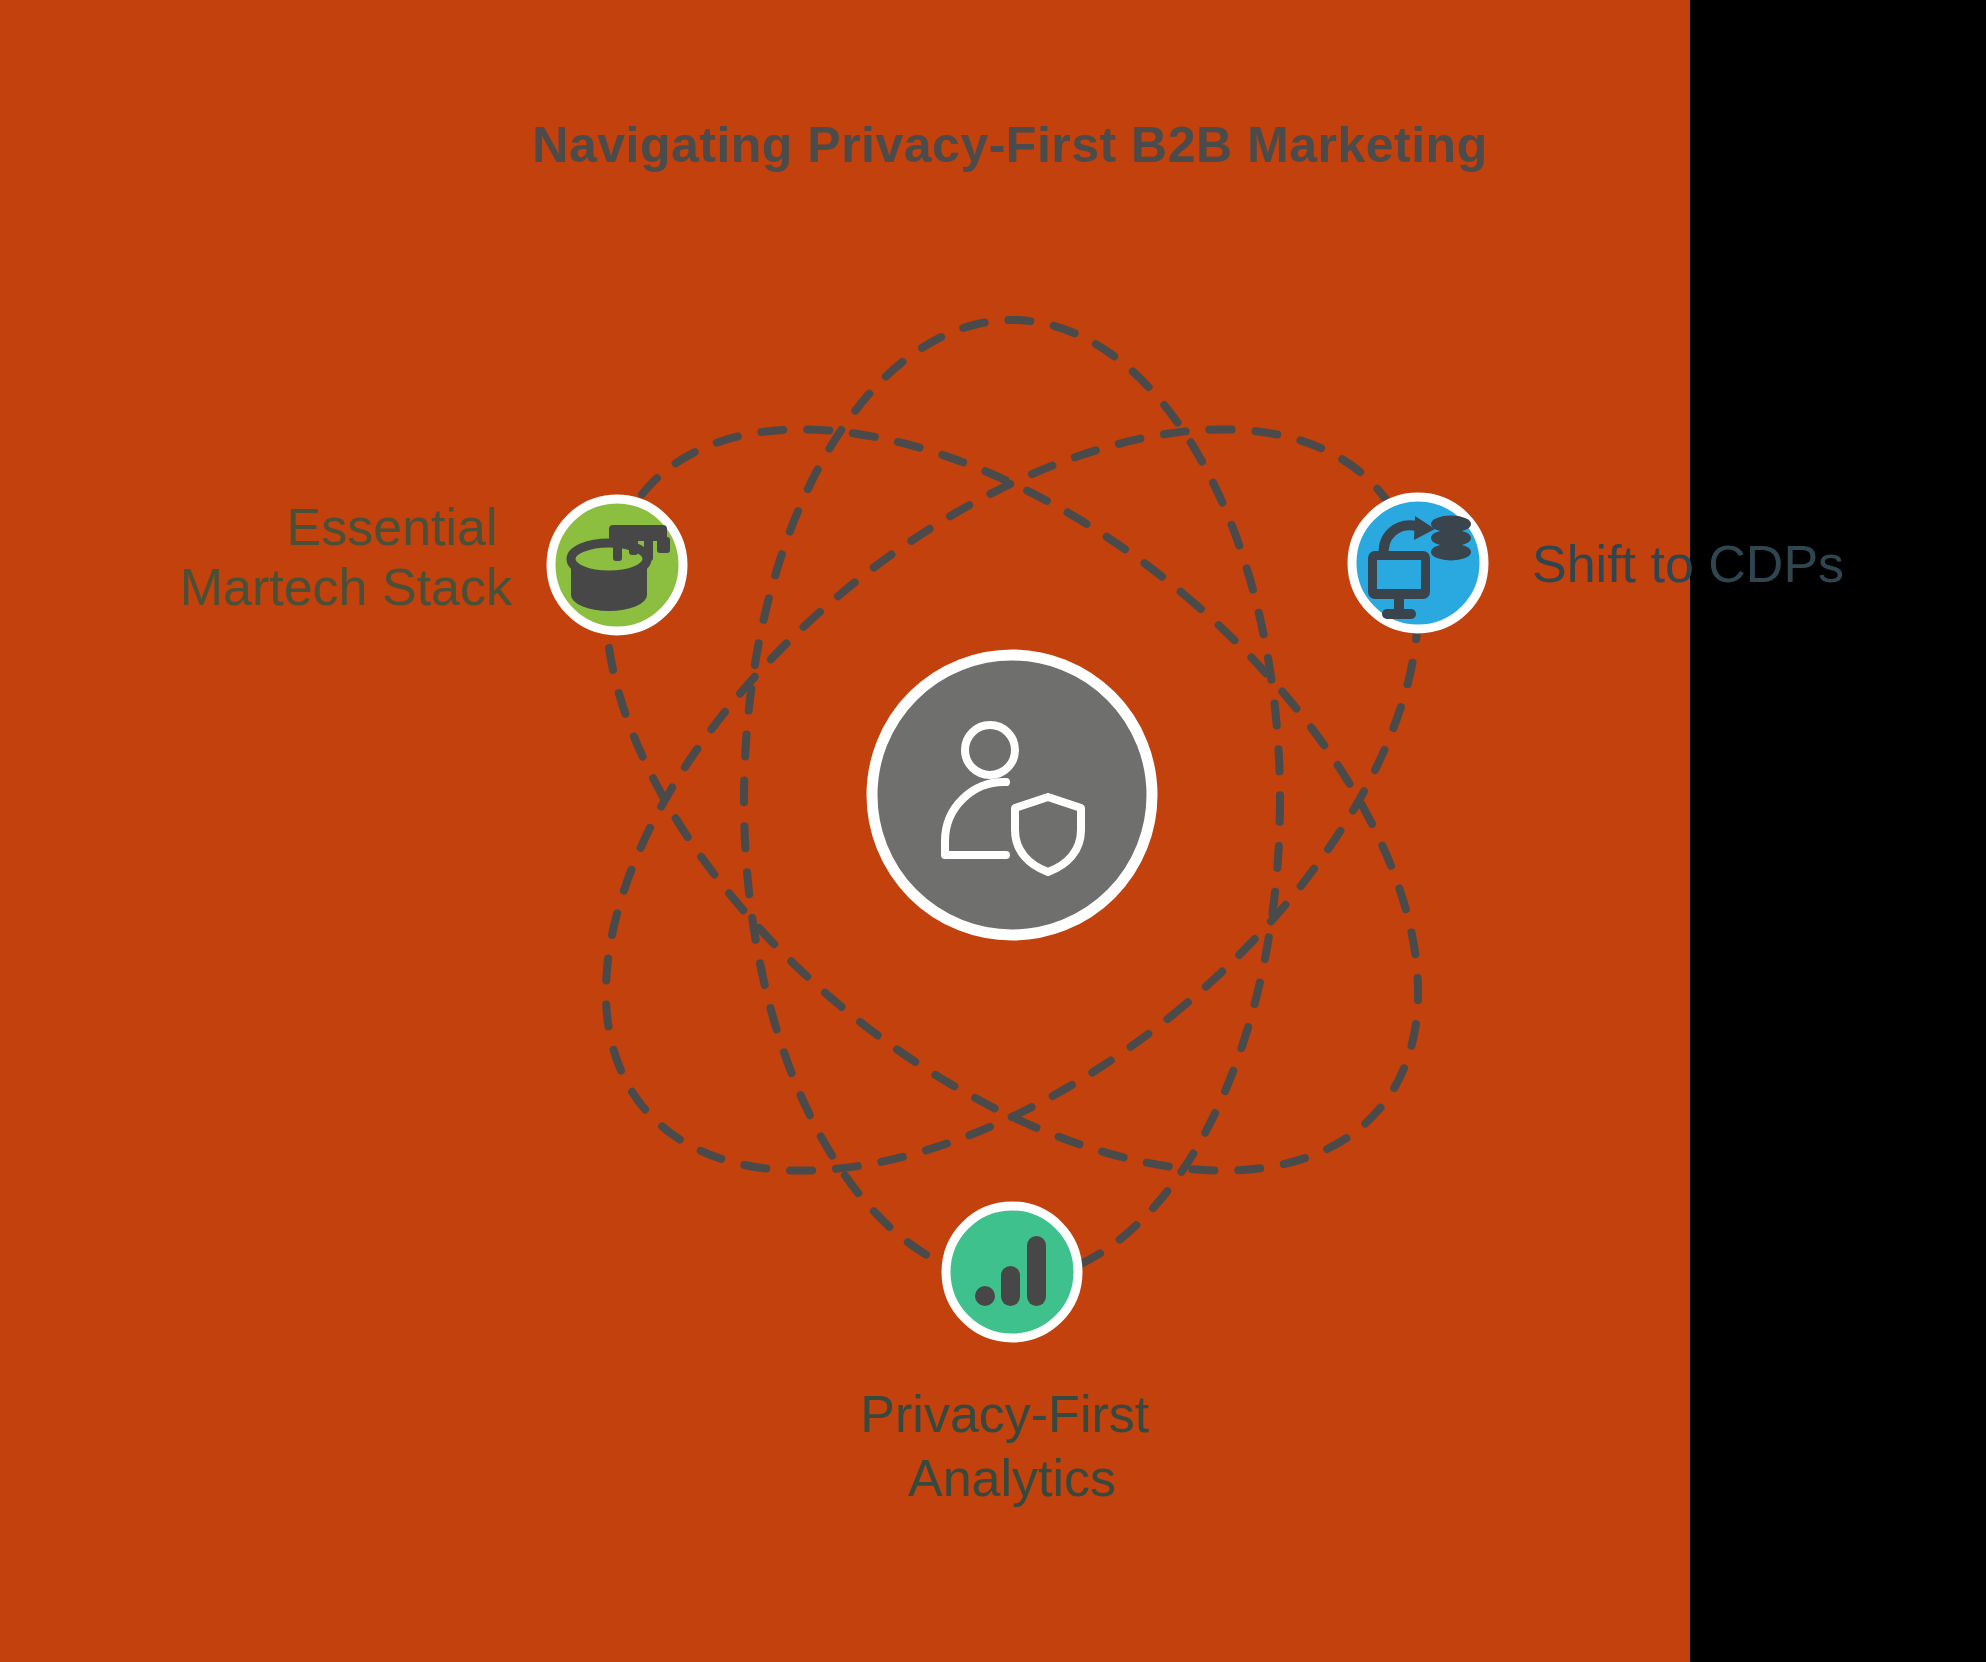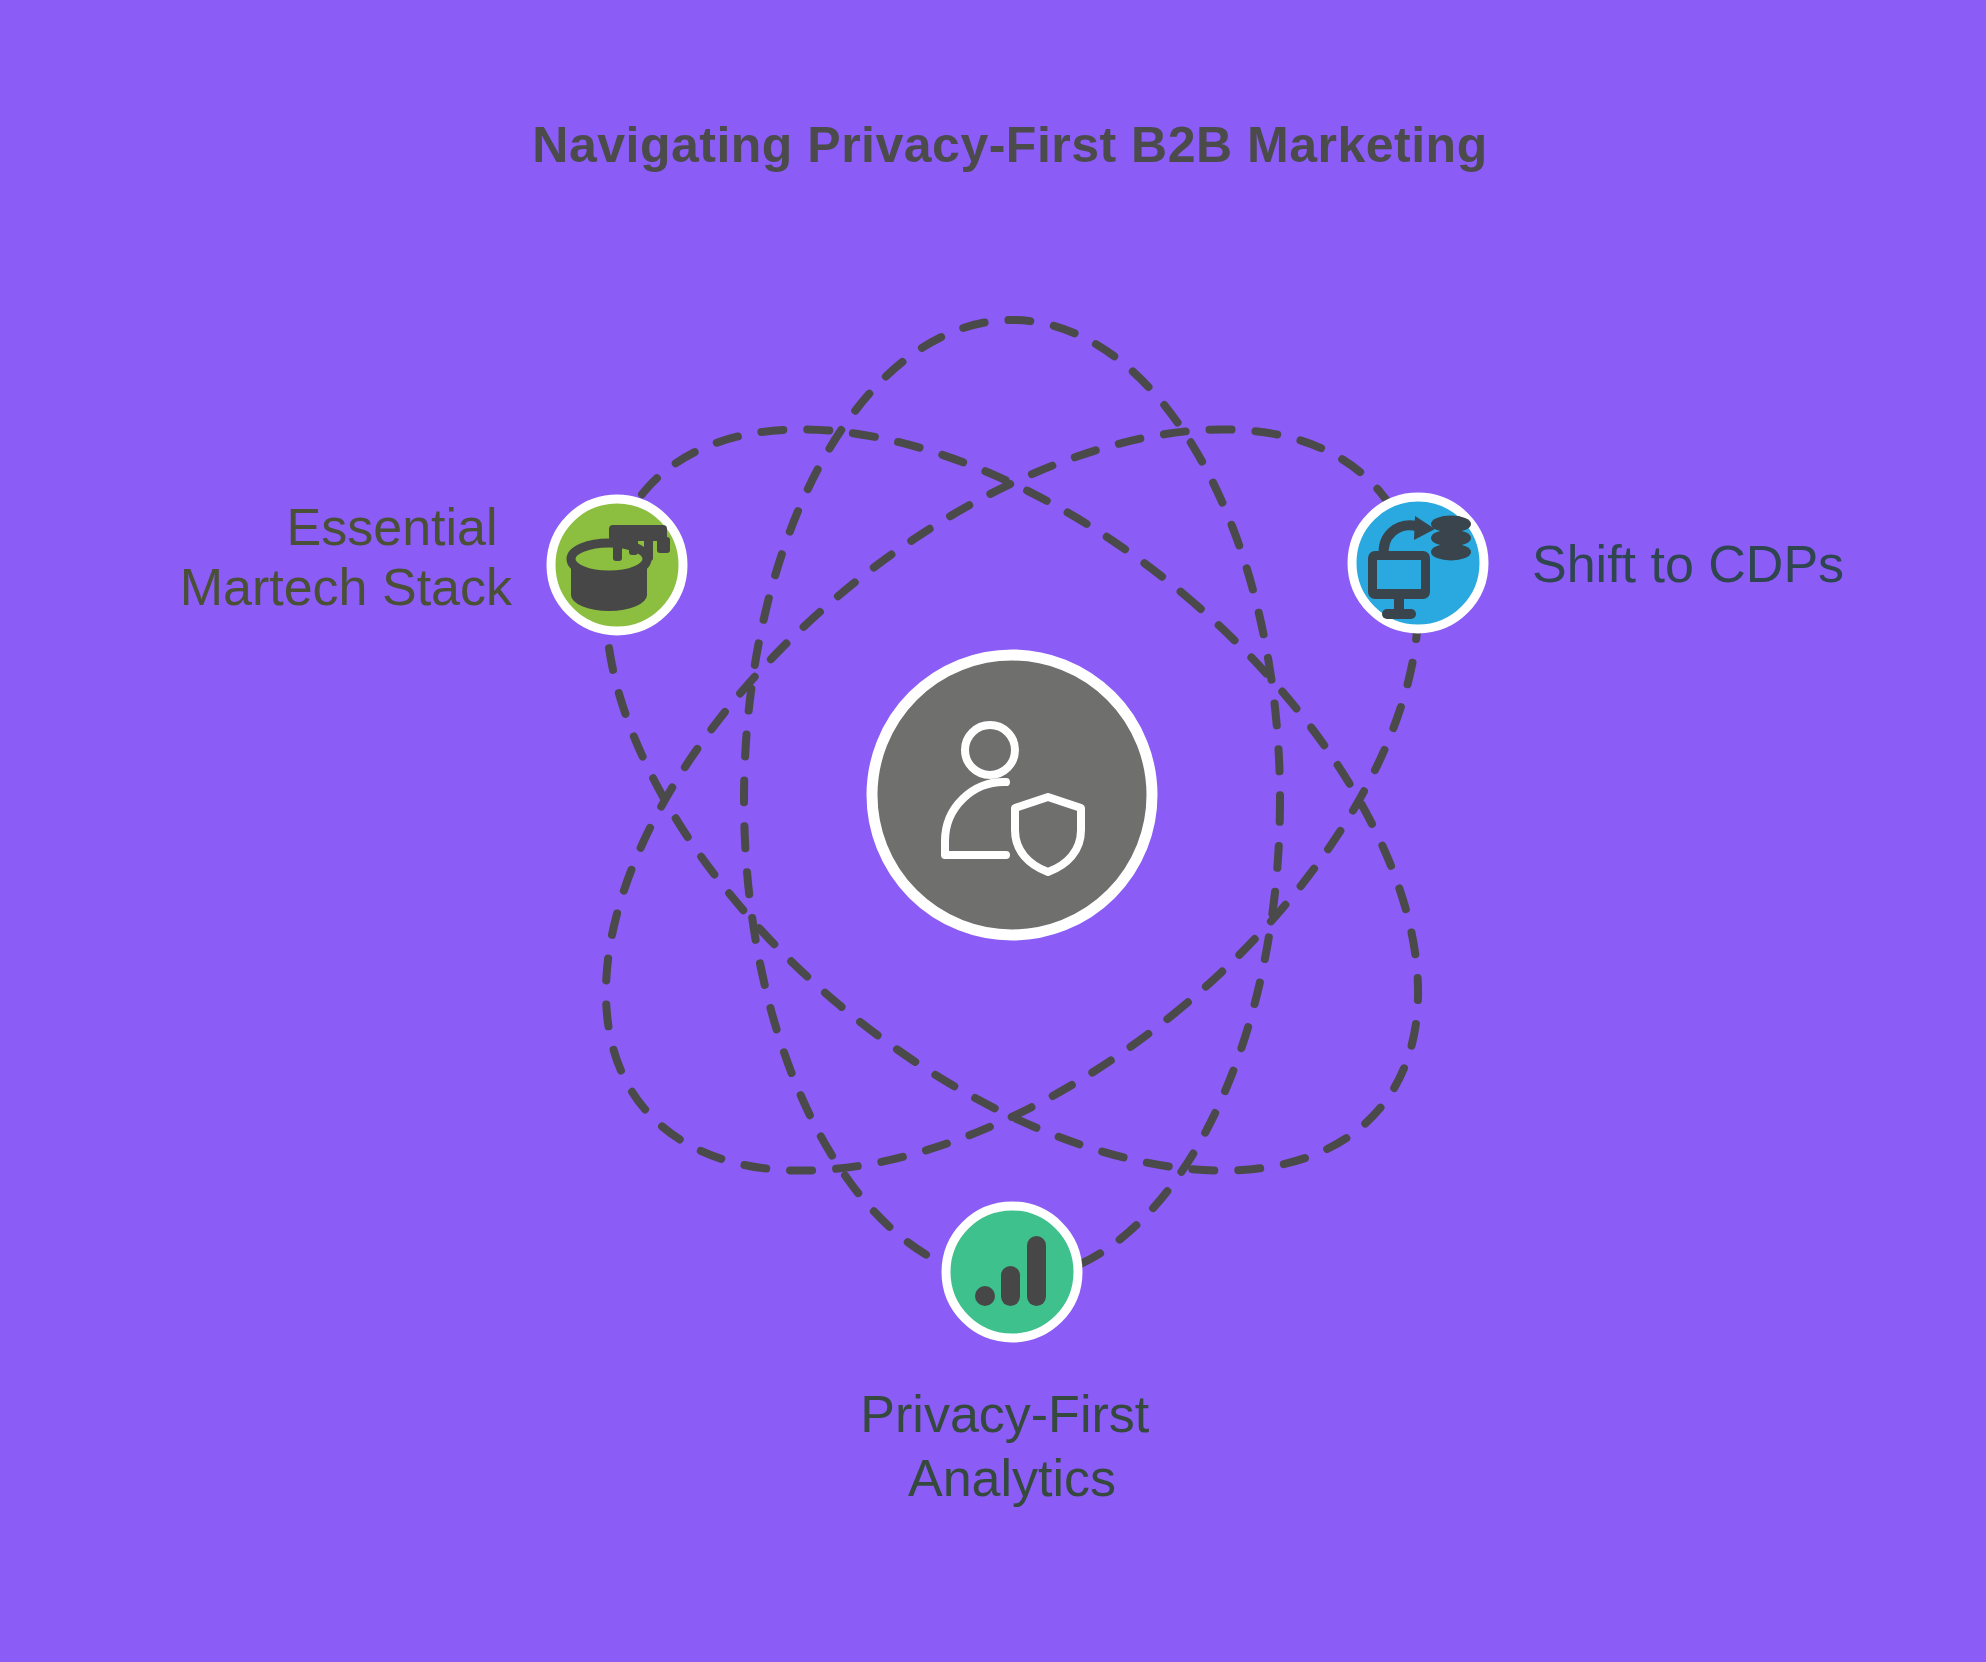--- a/index.html
+++ b/index.html
@@ -6,23 +6,23 @@
     margin: 0;
     padding: 0;
     background: #000000;
     width: 1986px;
     height: 1662px;
     overflow: hidden;
     font-family: "Liberation Sans", sans-serif;
   }
   .stage {
     position: relative;
-    width: 1986px;
+    width: 1690px;
     height: 1662px;
-    background: #8b5cf6;
+    background: #c2410c;
   }
   svg text {
     font-family: "Liberation Sans", "DejaVu Sans", sans-serif;
   }
   .title-text {
     font-size: 50px;
     font-weight: bold;
     letter-spacing: 0.5px;
   }
   .node-label {

